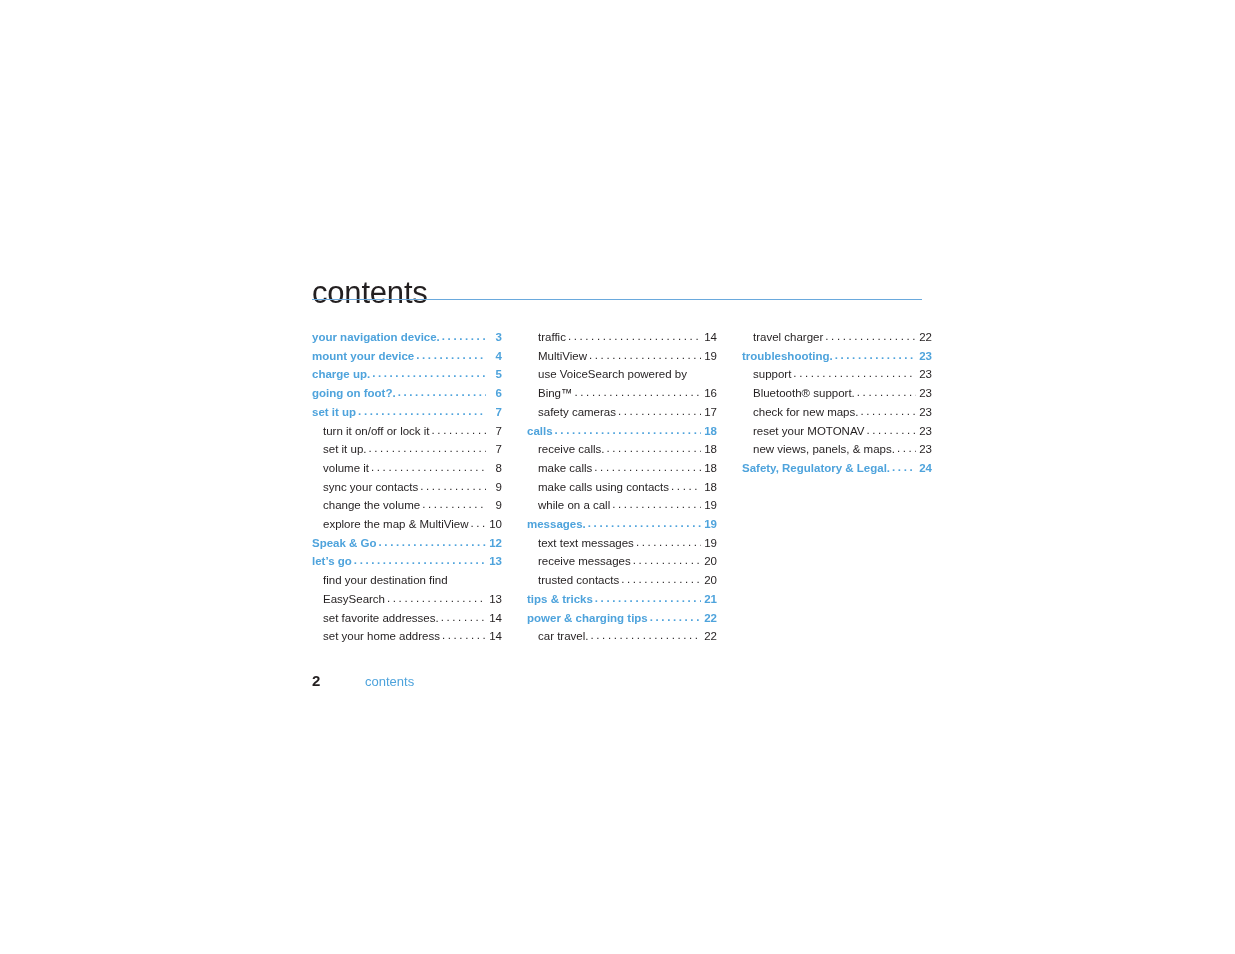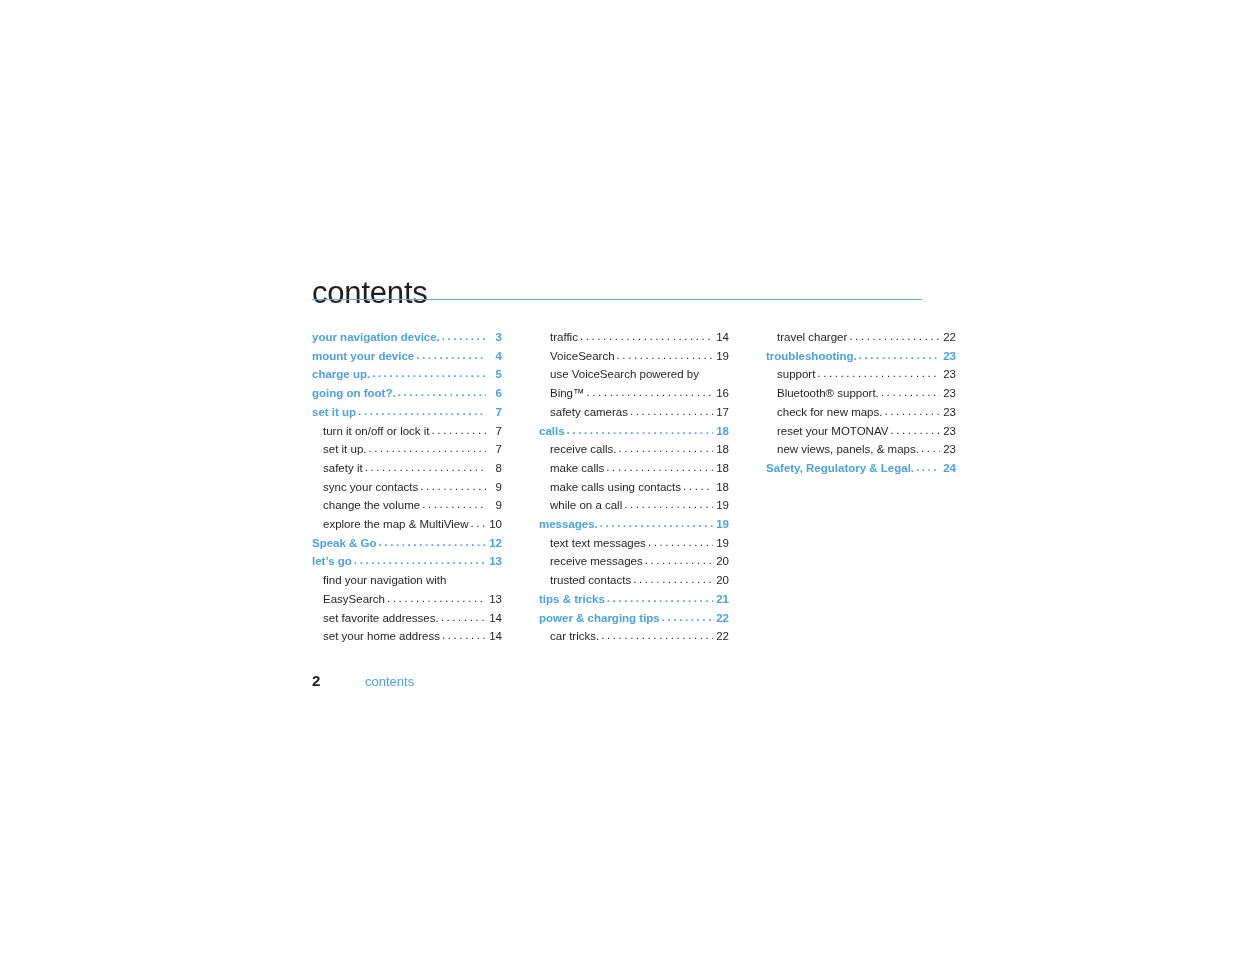--- a/index.html
+++ b/index.html
@@ -39,21 +39,21 @@
     width: 610px;
     height: 1px;
     background: #6aa9dd;
   }
   .columns {
     position: absolute;
     left: 312px;
     top: 328px;
     width: 612px;
     display: flex;
-    gap: 16px;
+    gap: 4px;
   }
   .col {
     width: 190px;
     margin-right: 21px;
   }
   .col:last-child {
     margin-right: 16px;
   }
   .entry {
     display: flex;
@@ -155,21 +155,21 @@
           <span class="label">turn it on/off or lock it</span>
           <span class="dots">............................................................</span>
           <span class="page-num">7</span>
         </div>
         <div class="entry lvl2">
           <span class="label">set it up.</span>
           <span class="dots">............................................................</span>
           <span class="page-num">7</span>
         </div>
         <div class="entry lvl2">
-          <span class="label">safety it</span>
+          <span class="label">volume it</span>
           <span class="dots">............................................................</span>
           <span class="page-num">8</span>
         </div>
         <div class="entry lvl2">
           <span class="label">sync your contacts</span>
           <span class="dots">............................................................</span>
           <span class="page-num">9</span>
         </div>
         <div class="entry lvl2">
           <span class="label">change the volume</span>
@@ -185,21 +185,21 @@
           <span class="label">Speak &amp; Go</span>
           <span class="dots">............................................................</span>
           <span class="page-num">12</span>
         </div>
         <div class="entry lvl1">
           <span class="label">let’s go</span>
           <span class="dots">............................................................</span>
           <span class="page-num">13</span>
         </div>
         <div class="entry lvl2 nolead">
-          <span class="label">find your navigation with</span>
+          <span class="label">find your destination find</span>
           <span class="dots">............................................................</span>
           <span class="page-num"></span>
         </div>
         <div class="entry lvl2">
           <span class="label">EasySearch</span>
           <span class="dots">............................................................</span>
           <span class="page-num">13</span>
         </div>
         <div class="entry lvl2">
           <span class="label">set favorite addresses.</span>
@@ -212,21 +212,21 @@
           <span class="page-num">14</span>
         </div>
       </div>
     <div class="col">
         <div class="entry lvl2">
           <span class="label">traffic</span>
           <span class="dots">............................................................</span>
           <span class="page-num">14</span>
         </div>
         <div class="entry lvl2">
-          <span class="label">VoiceSearch</span>
+          <span class="label">MultiView</span>
           <span class="dots">............................................................</span>
           <span class="page-num">19</span>
         </div>
         <div class="entry lvl2 nolead">
           <span class="label">use VoiceSearch powered by</span>
           <span class="dots">............................................................</span>
           <span class="page-num"></span>
         </div>
         <div class="entry lvl2">
           <span class="label">Bing™</span>
@@ -287,21 +287,21 @@
           <span class="label">tips &amp; tricks</span>
           <span class="dots">............................................................</span>
           <span class="page-num">21</span>
         </div>
         <div class="entry lvl1">
           <span class="label">power &amp; charging tips</span>
           <span class="dots">............................................................</span>
           <span class="page-num">22</span>
         </div>
         <div class="entry lvl2">
-          <span class="label">car tricks.</span>
+          <span class="label">car travel.</span>
           <span class="dots">............................................................</span>
           <span class="page-num">22</span>
         </div>
       </div>
     <div class="col">
         <div class="entry lvl2">
           <span class="label">travel charger</span>
           <span class="dots">............................................................</span>
           <span class="page-num">22</span>
         </div>

